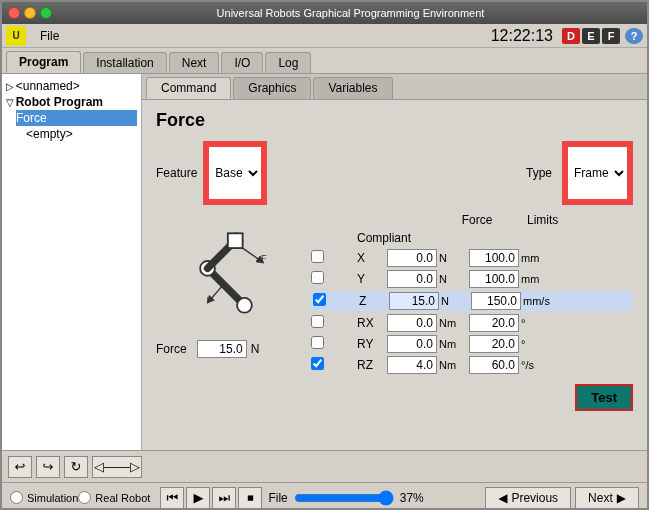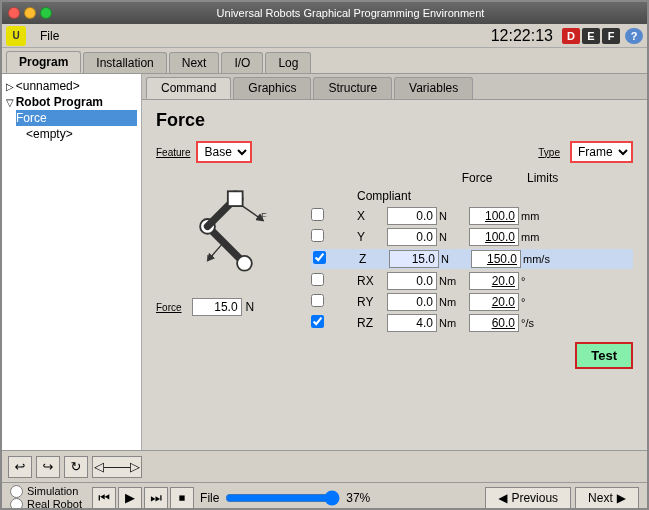--- a/index.html
+++ b/index.html
@@ -144,25 +144,25 @@
     #content {
       padding: 10px 14px;
       flex: 1;
     }
     #content h2 {
       font-size: 18px;
       font-weight: bold;
       margin-bottom: 10px;
     }
     .row { display: flex; align-items: center; margin-bottom: 6px; }
-    .label { font-size: 10px; margin-right: 6px; text-decoration: underline; }
+    .label { font-size: 12px; margin-right: 6px; }
     select.dropdown {
       font-size: 12px;
-      padding: 1px 2px;
-      border: 2px solid #ef4444;
+      padding: 18px 2px;
+      border: 6px solid #ef4444;
       background: white;
     }
     .type-section { margin-left: auto; display: flex; align-items: center; gap: 4px; }
     
     #diagram-area {
       display: flex;
       margin: 8px 0;
     }
     #diagram {
       width: 155px;
@@ -185,30 +185,29 @@
     .axis-label { width: 30px; font-size: 12px; }
     .value-input {
       width: 50px; border: 1px solid #888; text-align: right; padding: 1px 3px; font-size: 12px;
       background: white;
     }
     .value-input.highlighted { background: #e0e8ff; }
     .unit-label { width: 30px; font-size: 11px; margin-left: 2px; }
     .limit-input {
       width: 50px; border: 1px solid #888; text-align: right; padding: 1px 3px; font-size: 12px;
       background: white;
-      text-decoration: underline;
     }
     .limit-unit { width: 35px; font-size: 11px; margin-left: 2px; }
     
     #test-btn {
       display: block;
       margin: 10px 0 0 auto;
       padding: 4px 14px;
       border: 2px solid #cc2222;
-      background: #86efac;
+      background: #0f766e;
       font-size: 13px;
       font-weight: bold;
       cursor: pointer;
     }
     
     #bottom-bar {
       height: 32px;
       background: #d4d0c8;
       border-top: 1px solid #999;
       display: flex;
@@ -225,21 +224,21 @@
     }
     
     #footer {
       height: 30px;
       background: #d4d0c8;
       border-top: 1px solid #999;
       display: flex;
       align-items: center;
       padding: 0 8px;
     }
-    .radio-group { display: flex; flex-direction: column; font-size: 11px; margin-right: 10px; }
+    .radio-group { display: flex; flex-direction: row; font-size: 11px; margin-right: 10px; }
     .radio-item { display: flex; align-items: center; gap: 4px; }
     #speed-slider { flex: 1; margin: 0 6px; }
     .nav-btn {
       padding: 3px 12px;
       border: 1px solid #888;
       background: #e8e4dc;
       font-size: 12px;
       cursor: pointer;
       display: flex; align-items: center; gap: 4px;
     }
@@ -296,21 +295,20 @@
     <div class="tree-item tree-indent2">
       <span>&lt;empty&gt;</span>
     </div>
   </div>
 
   <div id="right-panel">
 
     <div id="sub-tabs">
       <div class="sub-tab active">Command</div>
       <div class="sub-tab">Graphics</div>
-      <div class="sub-tab">Structure</div>
       <div class="sub-tab">Variables</div>
     </div>
 
     <div id="content">
       <h2>Force</h2>
 
       <div class="row">
         <span class="label">Feature</span>
         <select class="dropdown">
           <option>Base</option>

